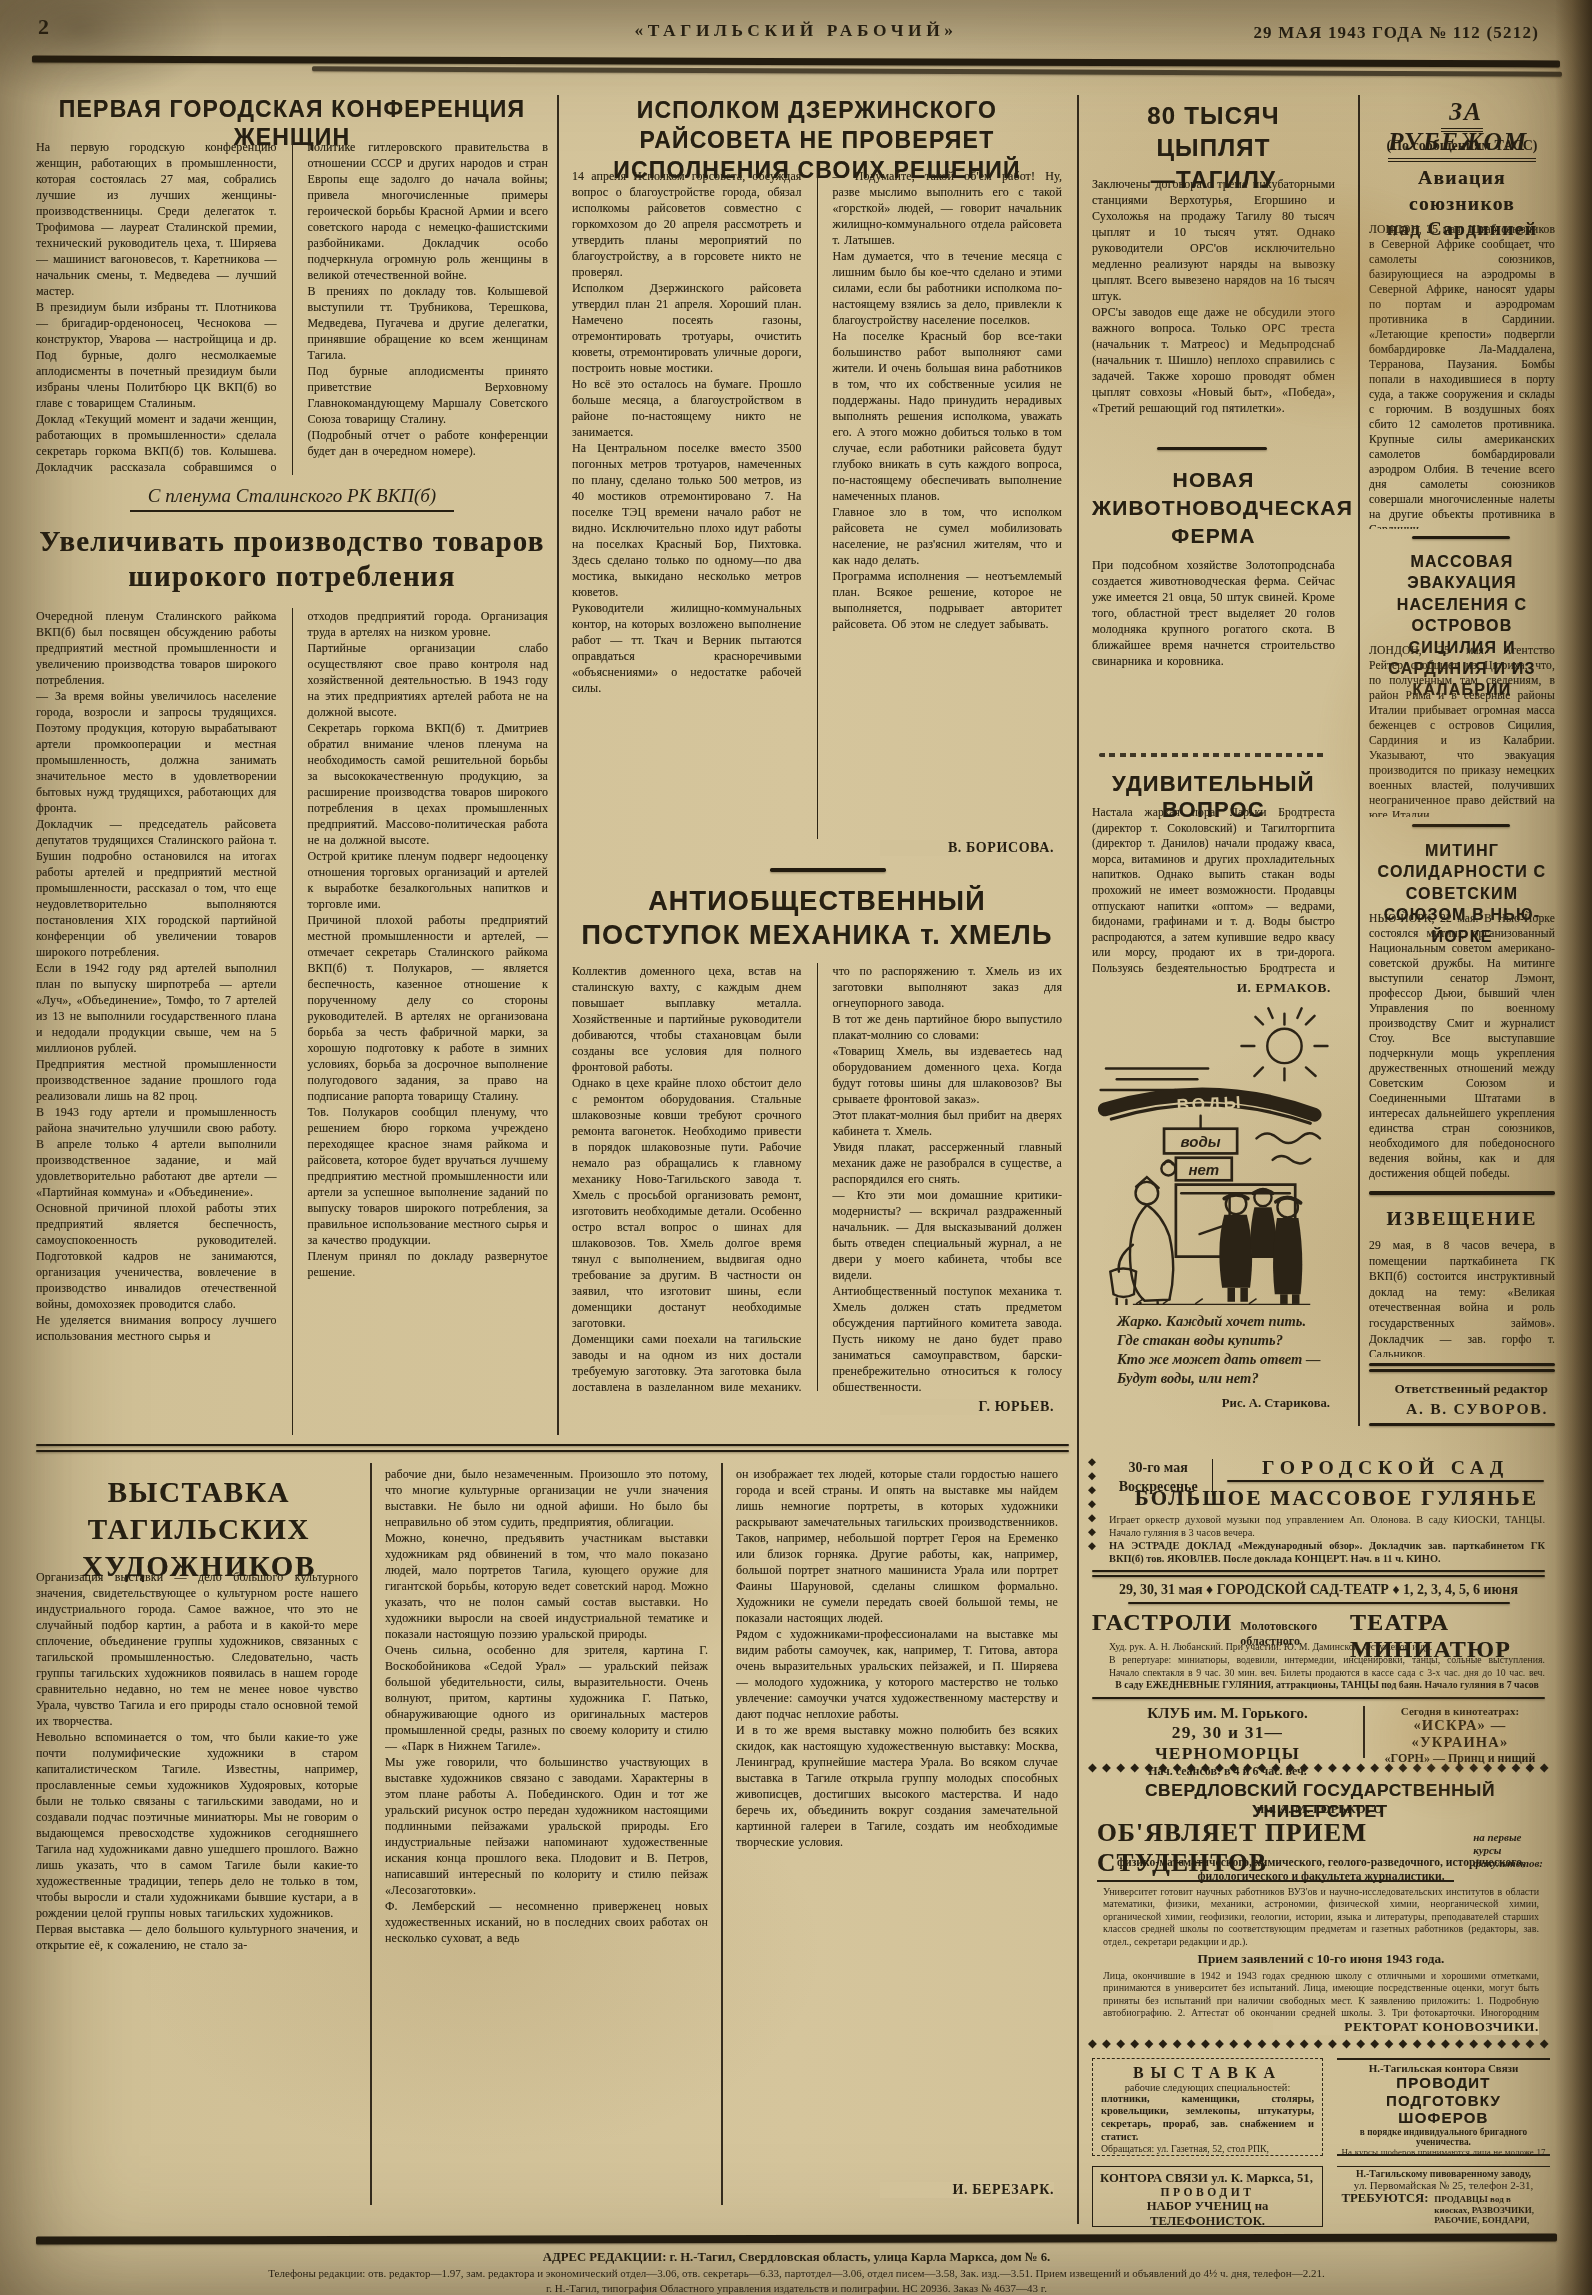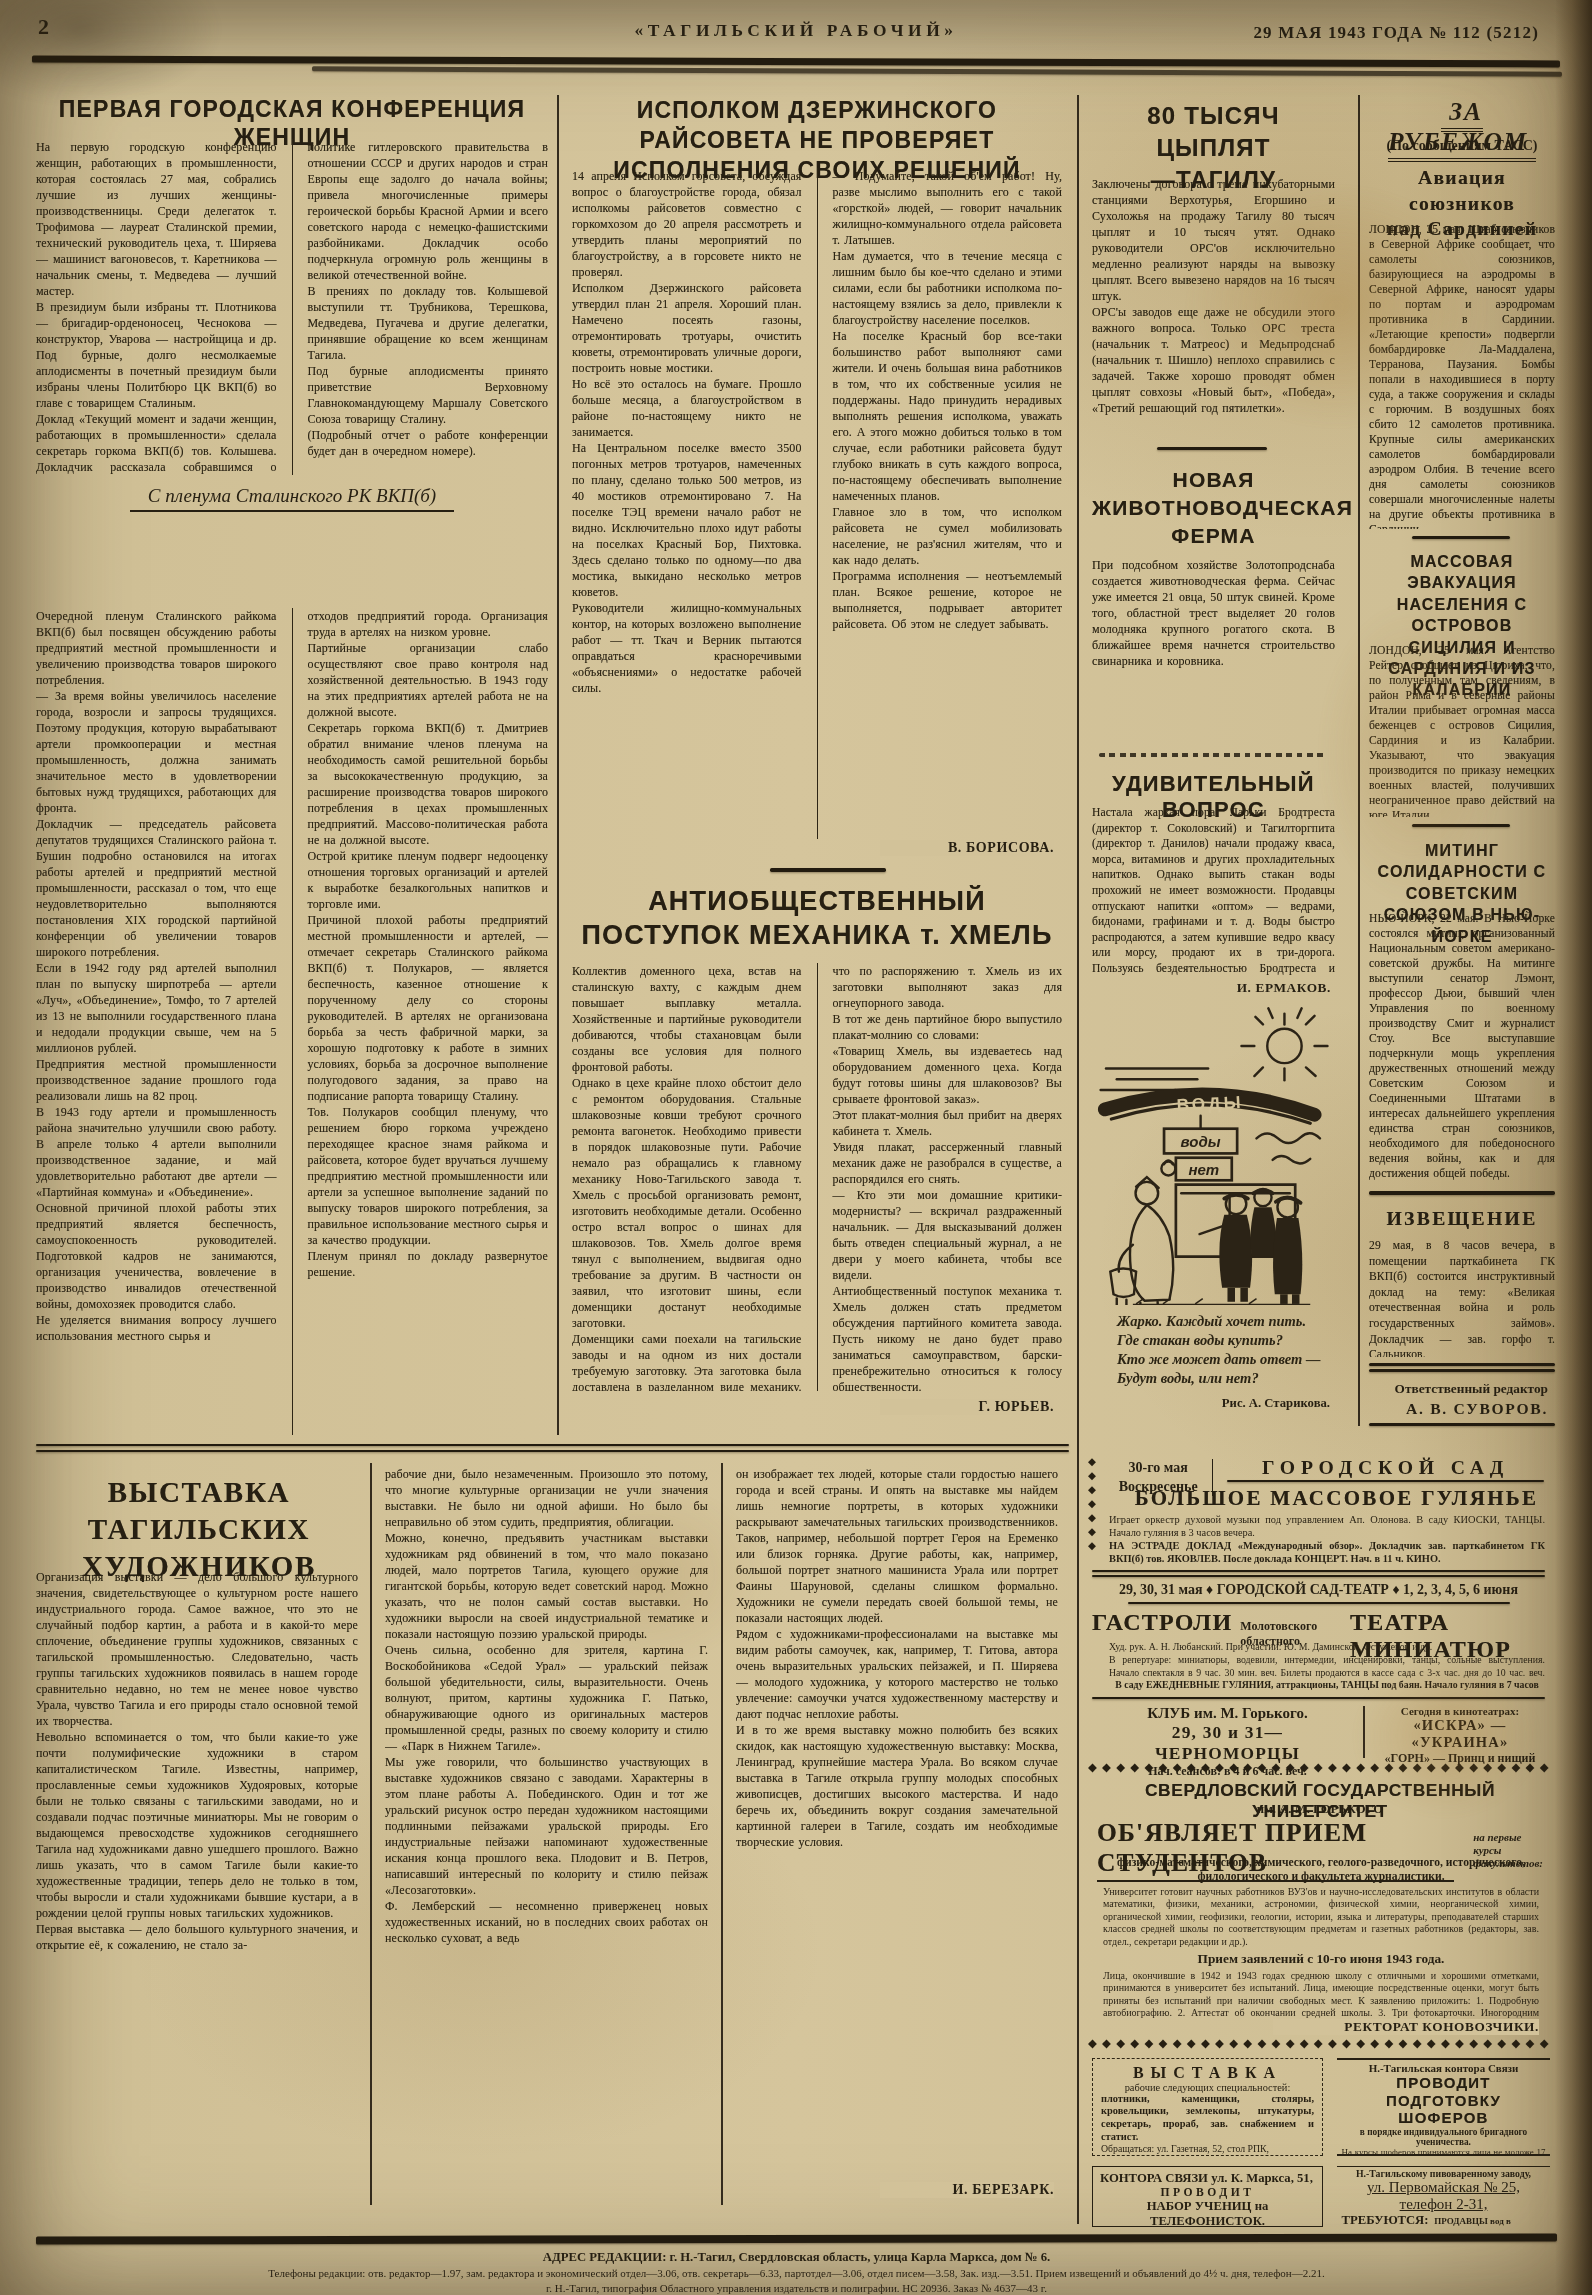--- a/index.html
+++ b/index.html
@@ -63,20 +63,21 @@
 Доклад «Текущий момент и задачи женщин, работающих в промышленности» сделала секретарь горкома ВКП(б) тов. Колышева. Докладчик рассказала собравшимся о причинах возникновения войны, о</div>
     <div class="c body-text just pre">политике гитлеровского правительства в отношении СССР и других народов и стран Европы еще задолго до начала войны; привела многочисленные примеры героической борьбы Красной Армии и всего советского народа с немецко-фашистскими разбойниками. Докладчик особо подчеркнула огромную роль женщины в великой отечественной войне.
 В прениях по докладу тов. Колышевой выступили тт. Трубникова, Терешкова, Медведева, Пугачева и другие делегатки, принявшие обращение ко всем женщинам Тагила.
 Под бурные аплодисменты принято приветствие Верховному Главнокомандующему Маршалу Советского Союза товарищу Сталину.
 (Подробный отчет о работе конференции будет дан в очередном номере).</div>
   </div>
 
   <div class="abs ctr" style="left:36px;top:485px;width:512px;">
     <span class="pre" style="font-style:italic;font-size:19px;border-bottom:2.3px solid var(--ink);padding:0 17.4px 3.5px;">С пленума Сталинского РК ВКП(б)</span>
   </div>
+  <div class="abs ctr headline" style="left:36px;top:524px;width:512px;font-size:29px;line-height:35px;font-family:'Liberation Serif',serif;">Увеличивать производство товаров широкого потребления</div>
   <div class="abs cols2" style="left:36px;top:608px;width:512px;height:827px;">
     <div class="c body-text just pre">Очередной пленум Сталинского райкома ВКП(б) был посвящен обсуждению работы предприятий местной промышленности и увеличению производства товаров широкого потребления.
 — За время войны увеличилось население города, возросли и запросы трудящихся. Поэтому продукция, которую вырабатывают артели промкооперации и местная промышленность, должна занимать значительное место в удовлетворении бытовых нужд трудящихся, работающих для фронта.
 Докладчик — председатель райсовета депутатов трудящихся Сталинского района т. Бушин подробно остановился на итогах работы артелей и предприятий местной промышленности, рассказал о том, что еще неудовлетворительно выполняются постановления XIX городской партийной конференции об увеличении товаров широкого потребления.
 Если в 1942 году ряд артелей выполнил план по выпуску ширпотреба — артели «Луч», «Объединение», Томфо, то 7 артелей из 13 не выполнили государственного плана и недодали продукции свыше, чем на 5 миллионов рублей.
 Предприятия местной промышленности производственное задание прошлого года реализовали лишь на 82 проц.
 В 1943 году артели и промышленность района значительно улучшили свою работу. В апреле только 4 артели выполнили производственное задание, и май удовлетворительно работают две артели — «Партийная коммуна» и «Объединение».
 Основной причиной плохой работы этих предприятий является беспечность, самоуспокоенность руководителей. Подготовкой кадров не занимаются, организация ученичества, вовлечение в производство инвалидов отечественной войны, домохозяек проводится слабо.
 Не уделяется внимания вопросу лучшего использования местного сырья и</div>
     <div class="c body-text just pre">отходов предприятий города. Организация труда в артелях на низком уровне.
@@ -344,21 +345,21 @@
 
   <div class="abs clip" style="left:1092px;top:2166px;width:231px;height:61px;border:1.7px solid var(--ink);padding:3.5px 7px;">
     <div style="font-size:12.7px;font-weight:700;">КОНТОРА СВЯЗИ ул. К. Маркса, 51,</div>
     <div class="ctr" style="font-size:11.6px;font-weight:700;letter-spacing:3.5px;">ПРОВОДИТ</div>
     <div class="ctr" style="font-size:12.7px;font-weight:700;">НАБОР УЧЕНИЦ на ТЕЛЕФОНИСТОК.</div>
 
   </div>
 
   <div class="abs clip" style="left:1337px;top:2166px;width:213px;height:61px;padding:1.2px 4.6px;border-top:1.7px solid var(--ink);">
     <div class="ctr" style="font-size:9.8px;font-weight:700;">Н.-Тагильскому пивоваренному заводу,</div>
-    <div class="ctr" style="font-size:15px;text-decoration:underline;">ул. Первомайская № 25, телефон 2-31,</div>
+    <div class="ctr" style="font-size:11px;">ул. Первомайская № 25, телефон 2-31,</div>
     <div style="display:flex;gap:5.8px;align-items:baseline;">
       <span style="font-size:12.7px;font-weight:700;">ТРЕБУЮТСЯ:</span>
       <span style="font-size:9px;line-height:10.4px;font-weight:700;">ПРОДАВЦЫ вод в киосках, РАЗВОЗЧИКИ, РАБОЧИЕ, БОНДАРИ, КОНОВОЗЧИКИ, СТОРОЖА.</span>
     </div>
 
   </div>
 
   <div class="abs hrule" style="left:36px;top:2235px;width:1521px;height:7.5px;transform:rotate(-.12deg);"></div>
   <div class="abs ctr" style="left:36px;top:2250px;width:1521px;font-size:12.7px;font-weight:700;">АДРЕС РЕДАКЦИИ: г. Н.-Тагил, Свердловская область, улица Карла Маркса, дом № 6.</div>
   <div class="abs ctr" style="left:36px;top:2267px;width:1521px;font-size:11px;">Телефоны редакции: отв. редактор—1.97, зам. редактора и экономический отдел—3.06, отв. секретарь—6.33, партотдел—3.06, отдел писем—3.58, Зак. изд.—3.51. Прием извещений и объявлений до 4½ ч. дня, телефон—2.21.</div>

